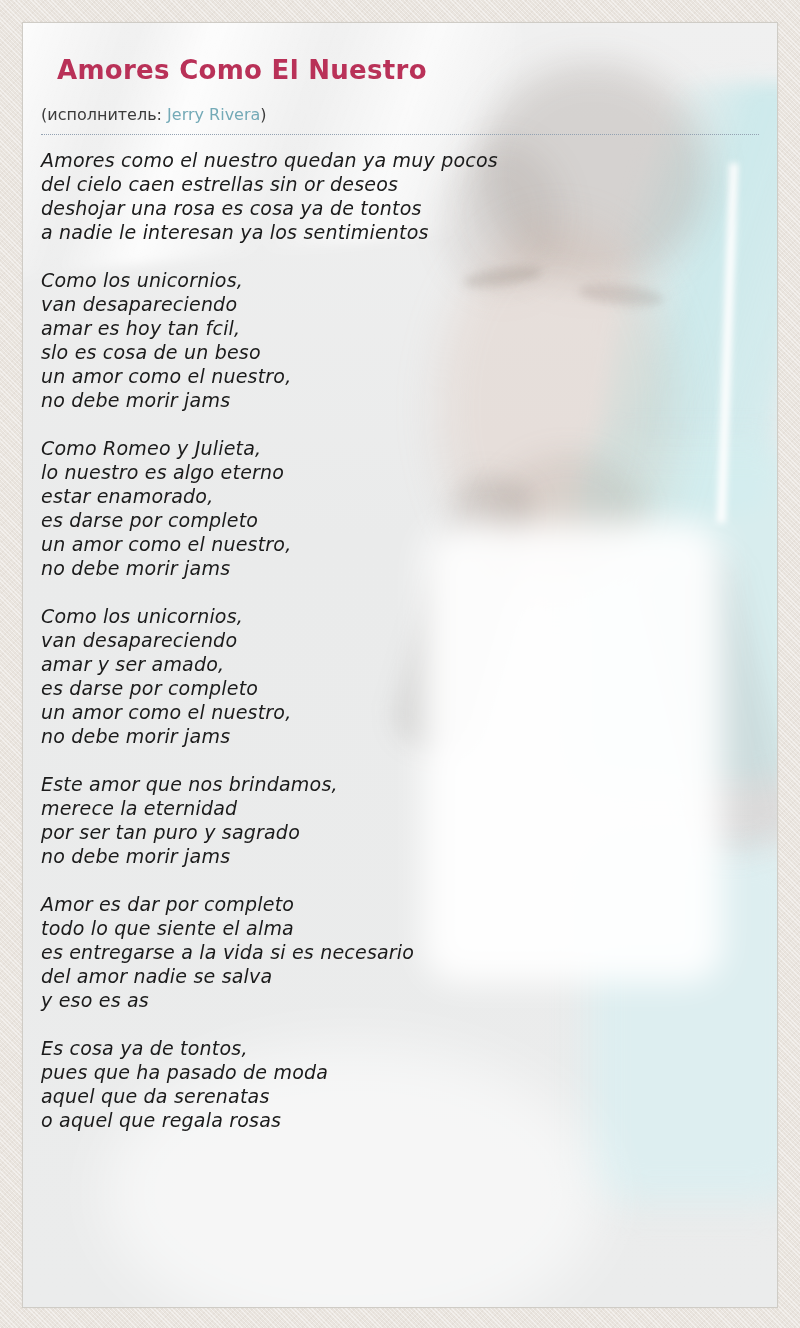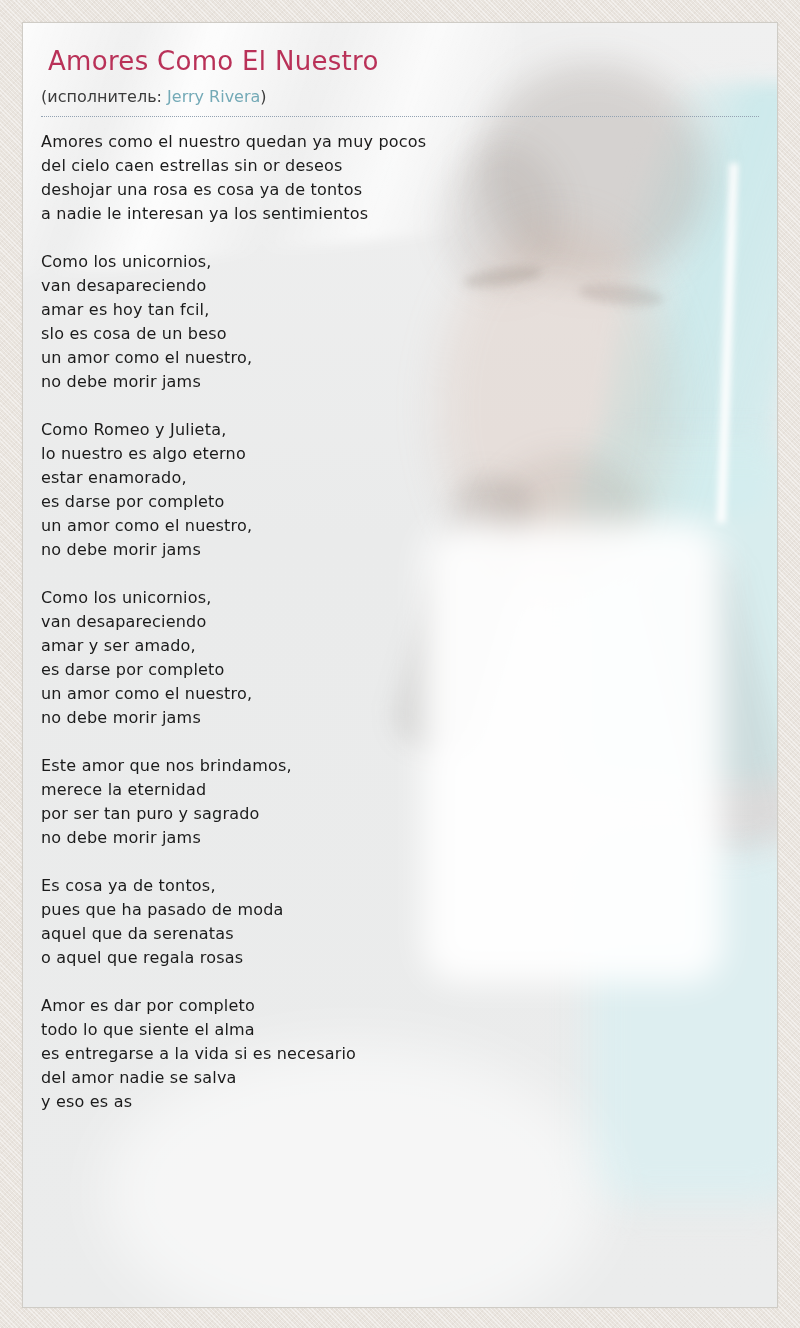--- a/index.html
+++ b/index.html
@@ -61,31 +61,31 @@
     background:rgba(255,255,255,.92); filter:blur(16px);}
   .lapel-left{left:402px; top:450px; width:80px; height:280px;
     background:rgba(100,92,88,.16); filter:blur(12px); transform:rotate(16deg); border-radius:30px;}
   .lapel-right{left:648px; top:530px; width:95px; height:300px;
     background:rgba(112,102,96,.12); filter:blur(14px); transform:rotate(-14deg); border-radius:30px;}
   .glow-bottom{left:80px; top:1020px; width:500px; height:300px; border-radius:50%;
     background:rgba(255,255,255,.55); filter:blur(28px);}
   
   .inner{position:relative; z-index:2; padding:15px 18px 0 18px;}
   h1.title{
-    margin:7px; font-size:26px; line-height:1.25; font-weight:normal;
+    margin:16px; font-size:26px; line-height:1.25; font-weight:bold;
     color:var(--title-color,#b93158); letter-spacing:.3px;
   }
   .subtitle{
     font-size:16px; line-height:1.3; color:#3c3c3c;
     padding:2px 0 9px 0; border-bottom:1px dotted var(--divider-color,#93a2b2);
   }
   .artist-link{color:var(--artist-link-color,#74aab7); text-decoration:none; cursor:pointer;}
   .lyrics{
-    padding-top:13px; font-size:16px; line-height:24px;
-    color:var(--body-text-color,#1b1b1b); letter-spacing:.2px;
+    padding-top:13px; font-size:19px; line-height:24px;
+    color:var(--body-text-color,#1b1b1b); letter-spacing:.2px;font-style:italic;
   }
   .lyrics p{margin:0 0 24px 0;}
 </style>
 </head>
 <body>
 
 <div class="card">
 
   <div class="bg">
     <div class="streaks"></div>
@@ -107,18 +107,18 @@
 
   <div class="inner">
     <h1 class="title">Amores Como El Nuestro</h1>
     <div class="subtitle"><span>(исполнитель: </span><a class="artist-link" href="#">Jerry Rivera</a><span>)</span></div>
     <div class="lyrics">
         <p>Amores como el nuestro quedan ya muy pocos<br>del cielo caen estrellas sin or deseos<br>deshojar una rosa es cosa ya de tontos<br>a nadie le interesan ya los sentimientos</p>
         <p>Como los unicornios,<br>van desapareciendo<br>amar es hoy tan fcil,<br>slo es cosa de un beso<br>un amor como el nuestro,<br>no debe morir jams</p>
         <p>Como Romeo y Julieta,<br>lo nuestro es algo eterno<br>estar enamorado,<br>es darse por completo<br>un amor como el nuestro,<br>no debe morir jams</p>
         <p>Como los unicornios,<br>van desapareciendo<br>amar y ser amado,<br>es darse por completo<br>un amor como el nuestro,<br>no debe morir jams</p>
         <p>Este amor que nos brindamos,<br>merece la eternidad<br>por ser tan puro y sagrado<br>no debe morir jams</p>
+        <p>Amor es dar por completo<br>todo lo que siente el alma<br>es entregarse a la vida si es necesario<br>del amor nadie se salva<br>y eso es as</p>
         <p>Es cosa ya de tontos,<br>pues que ha pasado de moda<br>aquel que da serenatas<br>o aquel que regala rosas</p>
-        <p>Amor es dar por completo<br>todo lo que siente el alma<br>es entregarse a la vida si es necesario<br>del amor nadie se salva<br>y eso es as</p>
       </div>
   </div>
 
 </div>
 
 </body></html>

